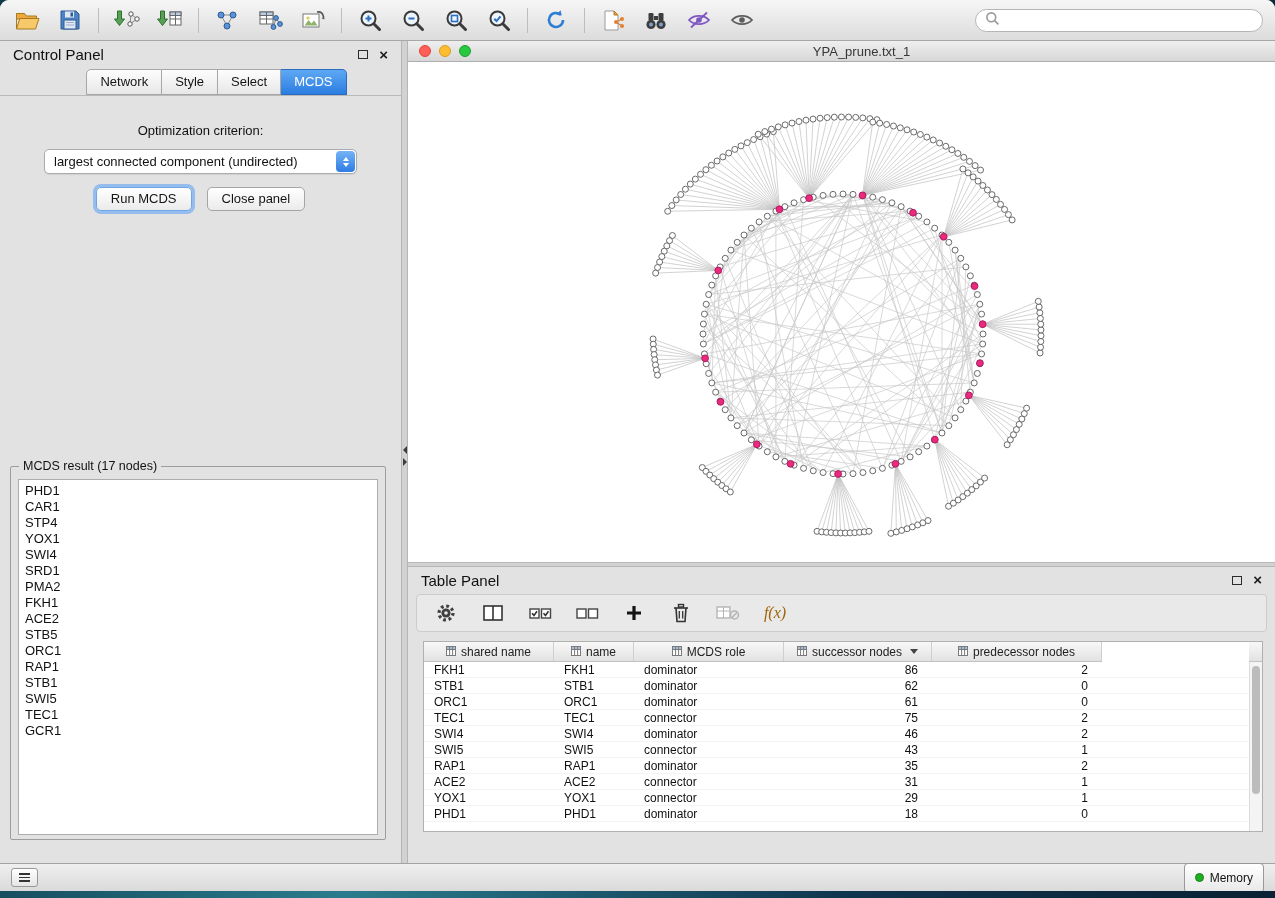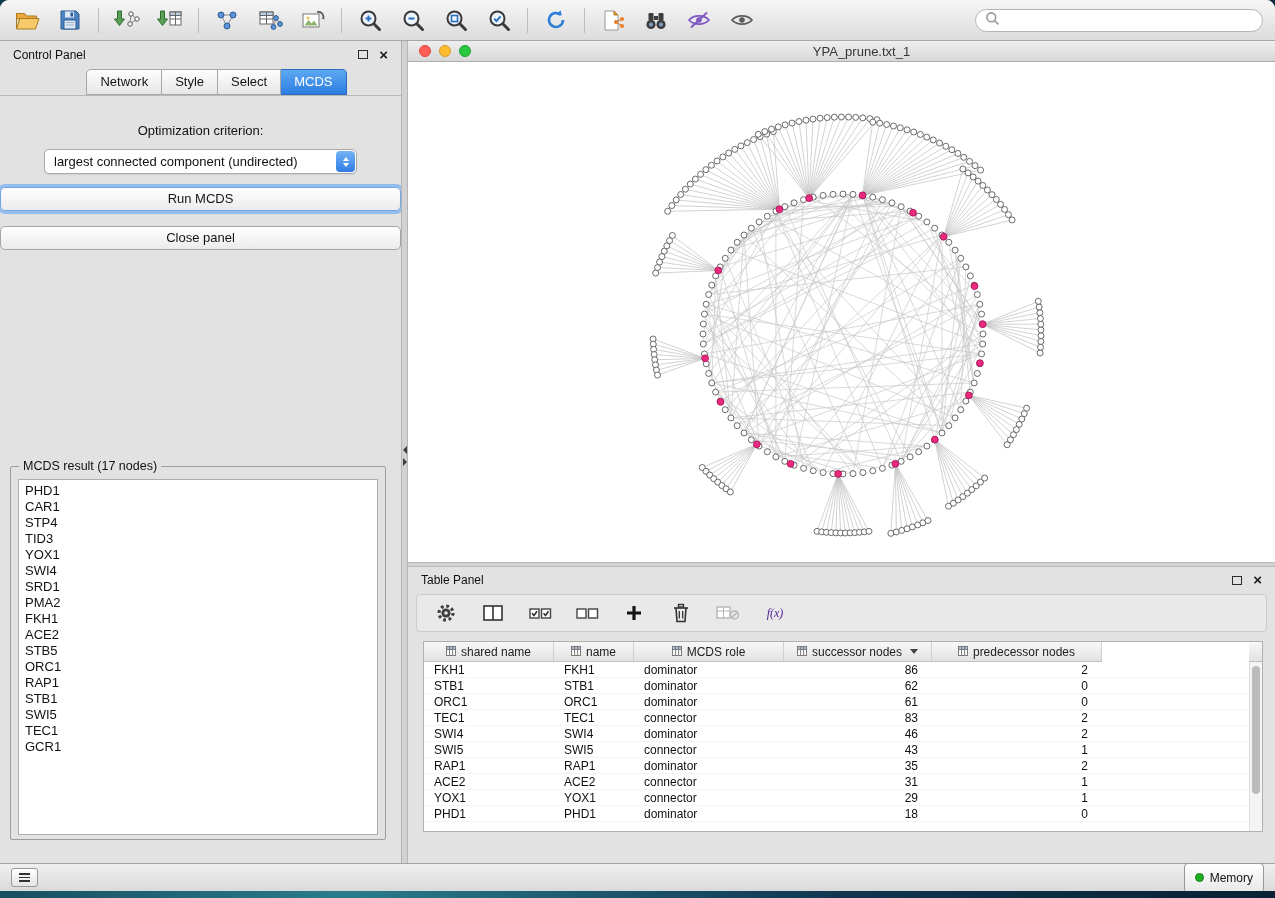--- a/index.html
+++ b/index.html
@@ -22,21 +22,21 @@
   .tb-sep + .tb-btn { margin-left:0; }
   .search-box { margin-left:auto; width:288px; height:23px; background:#fff;
     border:1px solid #b5b5b5; border-radius:12px; display:flex; align-items:center;
     padding:0 9px; gap:6px; }
   .search-box input { border:none; outline:none; flex:1; font-size:12px; background:transparent;
     font-family:"Liberation Sans", sans-serif; }
 
   
   .control-panel { position:absolute; left:0; top:41px; width:401px; bottom:28px; background:#e2e2e2; }
   .cp-header { height:27px; display:flex; align-items:center; padding:0 13px; }
-  .panel-title { font-size:12px; }
+  .panel-title { font-size:15px; }
   .panel-header-icons { margin-left:auto; display:flex; align-items:center; gap:11px; }
   .float-icon { width:10px; height:9px; border:1.5px solid #2b2b2b; }
   .close-x { font-size:15px; font-weight:bold; color:#1c1c1c; line-height:10px; }
   .cp-tabs { display:flex; justify-content:center; border-bottom:1px solid #b9b9b9; padding-top:1px;padding-left:32px; }
   .cp-tab { font-size:13px; padding:4px 13px 5px; background:linear-gradient(#fdfdfd,#e7e7e7);
     border:1px solid #a6a6a6; border-left-width:0; color:#151515; }
   .cp-tab:first-child { border-left-width:1px; border-radius:5px 0 0 0; }
   .cp-tab:last-child { border-radius:0 5px 0 0; }
   .cp-tab.active { background:linear-gradient(#5ea9f4,#2b7de0); color:#fff; border-color:#2a6cc0; }
   .opt-label { text-align:center; font-size:13px; margin-top:27px; }
@@ -44,21 +44,21 @@
     border:1px solid #ababab; border-radius:5px; position:relative; display:flex;
     align-items:center; padding-left:9px; font-size:13px;
     box-shadow:0 1px 1px rgba(0,0,0,.08); }
   .select-arrows { position:absolute; right:1px; top:1px; bottom:1px; width:19px; border-radius:4px;
     background:linear-gradient(#74b3f6,#2f7de4); display:flex; flex-direction:column;
     align-items:center; justify-content:center; gap:2px; }
   .tri-up { width:0; height:0; border-left:3.5px solid transparent; border-right:3.5px solid transparent;
     border-bottom:4.5px solid #fff; }
   .tri-down { width:0; height:0; border-left:3.5px solid transparent; border-right:3.5px solid transparent;
     border-top:4.5px solid #fff; }
-  .cp-buttons { display:flex; justify-content:center; gap:15px; margin-top:13px;flex-direction:column; }
+  .cp-buttons { display:flex; justify-content:center; gap:15px; margin-top:13px; }
   .mac-btn { font-size:13px; padding:3px 14px 4px; background:linear-gradient(#ffffff,#ebebeb);
     border:1px solid #a5a5a5; border-radius:5px; color:#151515; }
   .mac-btn.focused { box-shadow:0 0 0 3px rgba(106,168,241,.65); border-color:#70a6e8; }
   .result-group { position:absolute; left:10px; right:15px; top:425px; bottom:23px;
     border:1px solid #9d9d9d; border-radius:2px; }
   .result-legend { position:absolute; top:-8px; left:8px; background:#e2e2e2; padding:0 4px; font-size:12.5px; }
   .result-list { position:absolute; left:7px; right:7px; top:12px; bottom:4px; background:#fff;
     border:1px solid #adadad; overflow:hidden; padding:3px 0; }
   .mcds-item { font-size:13px; height:16px; line-height:16px; padding:0 6px; }
 
@@ -85,21 +85,21 @@
   .light.green { background:#28c840; border:1px solid #1f9e31; }
   .nw-title { font-size:13px; color:#373737;margin-left:40px; }
   .nw-content { position:absolute; top:21px; left:0; right:0; bottom:0; background:#fff; }
 
   
   .table-panel { position:absolute; left:408px; right:0; top:567px; bottom:28px; background:#e2e2e2; }
   .tp-header { height:26px; display:flex; align-items:center; padding:0 13px; }
   .tp-toolbar { margin:1px 8px 0; height:38px; background:#e9e9e9; border:1px solid #cccccc;
     border-radius:4px; display:flex; align-items:center; padding:0 16px; gap:21px; }
   .tp-tool { display:flex; align-items:center; justify-content:center; width:26px; height:26px; }
-  .fx-label { font-family:"Liberation Serif", serif; font-style:italic; font-size:12px; color:#4c1d95; }
+  .fx-label { font-family:"Liberation Serif", serif; font-style:italic; font-size:16px; color:#a16207; }
   .tp-table-wrap { position:absolute; left:15px; right:12px; top:74px; height:191px;
     background:#fff; border:1px solid #b0b0b0; overflow:hidden; }
   .tbl-header { display:flex; height:20px; background:linear-gradient(#f8f8f8,#e2e2e2);
     border-bottom:1px solid #c2c2c2; padding-right:13px; }
   .tbl-th { display:flex; align-items:center; justify-content:center; gap:5px; font-size:12px;
     border-right:1px solid #cfcfcf; color:#222; position:relative; }
   .tbl-filler { flex:1; border-right:none; background:#fff; border-bottom:1px solid #fff; margin-bottom:-1px; }
   .c0 { width:130px; } .c1 { width:80px; } .c2 { width:150px; } .c3 { width:148px; } .c4 { width:170px; }
   .sort-chev { width:0; height:0; border-left:4px solid transparent; border-right:4px solid transparent;
     border-top:5px solid #444; margin-left:3px; }
@@ -314,21 +314,20 @@
     <div class="cp-buttons">
       <button class="mac-btn focused">Run MCDS</button>
       <button class="mac-btn">Close panel</button>
     </div>
     <div class="result-group">
       <span class="result-legend">MCDS result (17 nodes)</span>
       <div class="result-list">
           <div class="mcds-item">PHD1</div>
           <div class="mcds-item">CAR1</div>
           <div class="mcds-item">STP4</div>
-          <div class="mcds-item">TID3</div>
           <div class="mcds-item">YOX1</div>
           <div class="mcds-item">SWI4</div>
           <div class="mcds-item">SRD1</div>
           <div class="mcds-item">PMA2</div>
           <div class="mcds-item">FKH1</div>
           <div class="mcds-item">ACE2</div>
           <div class="mcds-item">STB5</div>
           <div class="mcds-item">ORC1</div>
           <div class="mcds-item">RAP1</div>
           <div class="mcds-item">STB1</div>
@@ -1020,21 +1019,21 @@
             <div class="tbl-td c0">ORC1</div>
             <div class="tbl-td c1">ORC1</div>
             <div class="tbl-td c2">dominator</div>
             <div class="tbl-td c3 num">61</div>
             <div class="tbl-td c4 num">0</div>
           </div>
           <div class="tbl-row">
             <div class="tbl-td c0">TEC1</div>
             <div class="tbl-td c1">TEC1</div>
             <div class="tbl-td c2">connector</div>
-            <div class="tbl-td c3 num">83</div>
+            <div class="tbl-td c3 num">75</div>
             <div class="tbl-td c4 num">2</div>
           </div>
           <div class="tbl-row">
             <div class="tbl-td c0">SWI4</div>
             <div class="tbl-td c1">SWI4</div>
             <div class="tbl-td c2">dominator</div>
             <div class="tbl-td c3 num">46</div>
             <div class="tbl-td c4 num">2</div>
           </div>
           <div class="tbl-row">

